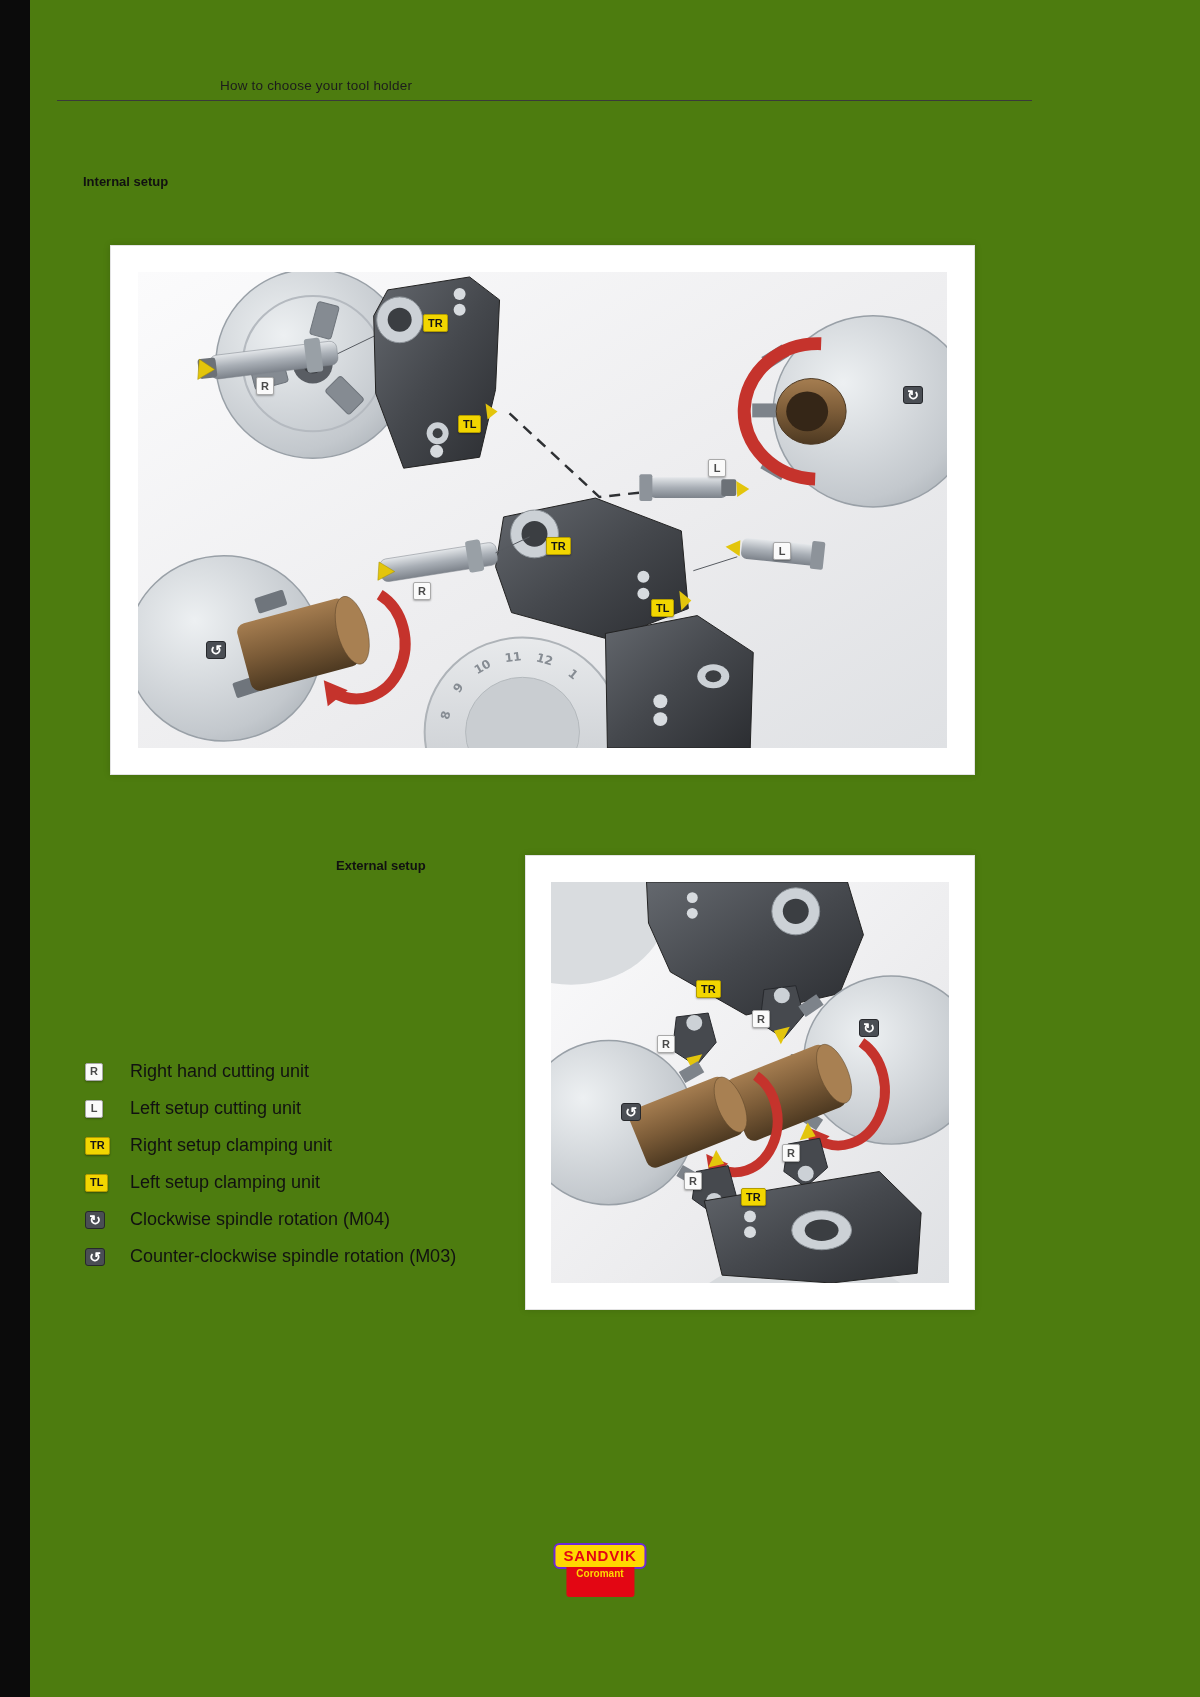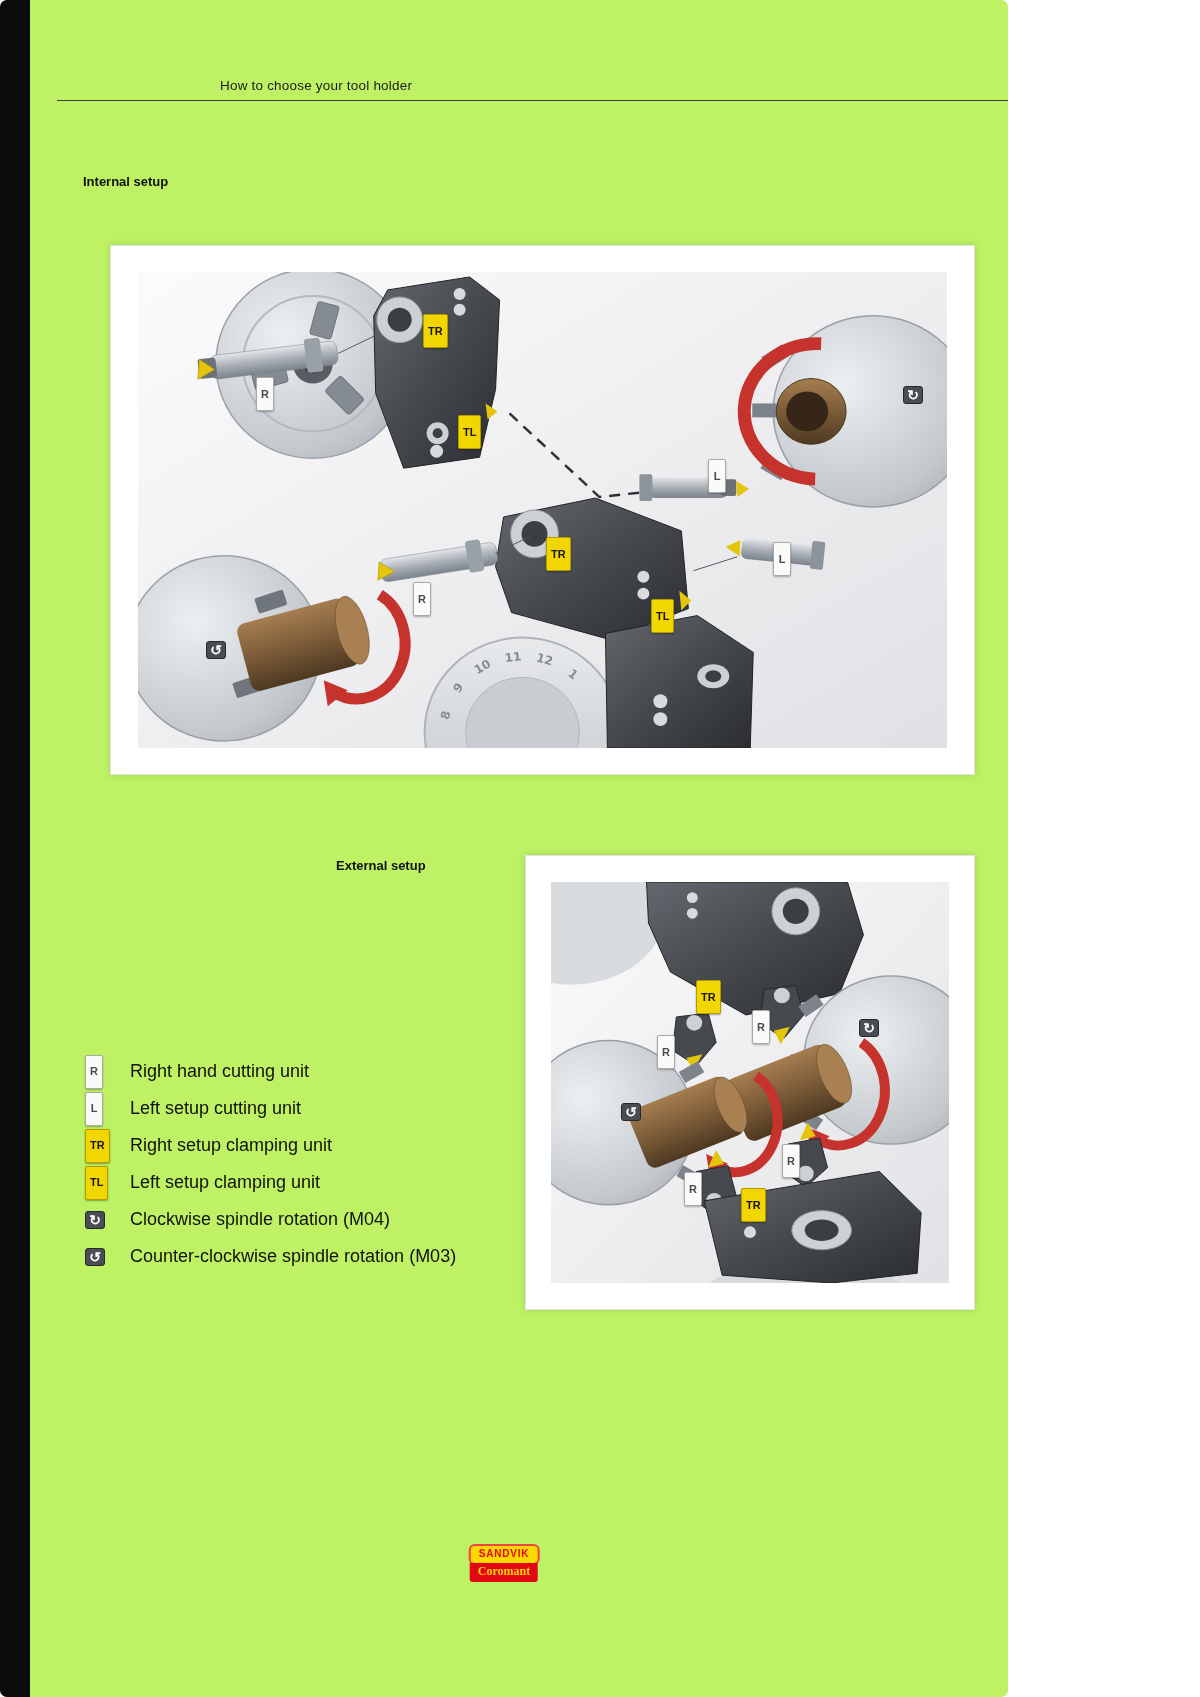--- a/index.html
+++ b/index.html
@@ -1,22 +1,21 @@
 <!DOCTYPE html>
 <html><head>
 <meta charset="utf-8">
 <style>
   html,body{margin:0;padding:0;background:#fff;}
   .page{
     position:relative;
-    width:1008px;height:1697px;
-    background:#bef264;
+    width:1200px;height:1697px;
+    background:#4d7c0f;
     font-family:"Liberation Sans",sans-serif;
     overflow:hidden;
-    border-radius:7px;
   }
   .left-edge{
     position:absolute;left:0;top:0;width:30px;height:1697px;
     background:#0b0b0b;
   }
   .doc-header{
     position:absolute;left:220px;top:78px;
     font-size:13.5px;color:#1c1c1c;letter-spacing:.2px;
   }
   .header-rule{
@@ -36,49 +35,49 @@
     box-shadow:0 0 7px rgba(0,0,0,.14);
     box-sizing:border-box;
   }
   .figure-internal{left:110px;top:245px;width:865px;height:530px;padding:26px 27px;}
   .figure-external{left:525px;top:855px;width:450px;height:455px;padding:26px 25px;}
   .figure-inner{position:relative;width:100%;height:100%;}
   .figure-inner svg{display:block;width:100%;height:100%;}
 
   .tag{
     position:absolute;display:inline-flex;align-items:center;justify-content:center;
-    height:18px;min-width:18px;padding:16px 4px;box-sizing:border-box;
+    height:18px;min-width:18px;padding:0 4px;box-sizing:border-box;
     font-size:11px;font-weight:bold;line-height:1;
     border-radius:2px;
   }
   .tag-yellow{background:#f2d600;color:#151515;border:1px solid #b39c00;box-shadow:0 1px 2px rgba(0,0,0,.35);}
   .tag-white{background:#fafafa;color:#4a4a4a;border:1px solid #a9a9a9;box-shadow:0 1px 2px rgba(0,0,0,.3);}
   .rot-icon{background:#4a4e54;color:#fff;border:1px solid #26282c;border-radius:3px;
     width:20px;padding:0;font-size:14px;font-weight:bold;}
 
   .legend{position:absolute;left:85px;top:1053px;}
   .legend-row{display:flex;align-items:center;height:37px;}
   .legend-badge-cell{width:45px;display:flex;align-items:center;}
   .legend-badge-cell .tag{position:static;}
   .legend-text{font-size:18px;color:#111;}
 
   .sandvik-logo{
     position:absolute;left:50%;top:1543px;transform:translateX(-50%);
     text-align:center;
   }
   .logo-yellow{
     display:inline-block;background:#ffd800;color:#e30613;
-    border:2px solid #ef4444;border-radius:6px;
-    font-size:10px;font-weight:bold;letter-spacing:.8px;
+    border:2px solid #6d28d9;border-radius:6px;
+    font-size:15px;font-weight:bold;letter-spacing:.8px;
     padding:3px 8px 4px;line-height:1;
   }
   .logo-red{
     width:68px;margin:-2px auto 0;background:#e30613;color:#ffd800;
-    font-size:12px;font-weight:bold;line-height:1;padding:2px 0 5px;
-    border-radius:0 0 3px 3px;position:relative;font-family:Liberation Serif, serif;
+    font-size:10px;font-weight:bold;line-height:1;padding:2px 0 18px;
+    border-radius:0 0 3px 3px;position:relative;
   }
   .disc-num{font-family:"DejaVu Sans",sans-serif;font-size:12px;font-weight:600;fill:#868c93;text-anchor:middle;}
 </style>
 </head>
 <body>
 
 <div class="page">
 
   <div class="left-edge"></div>
 

